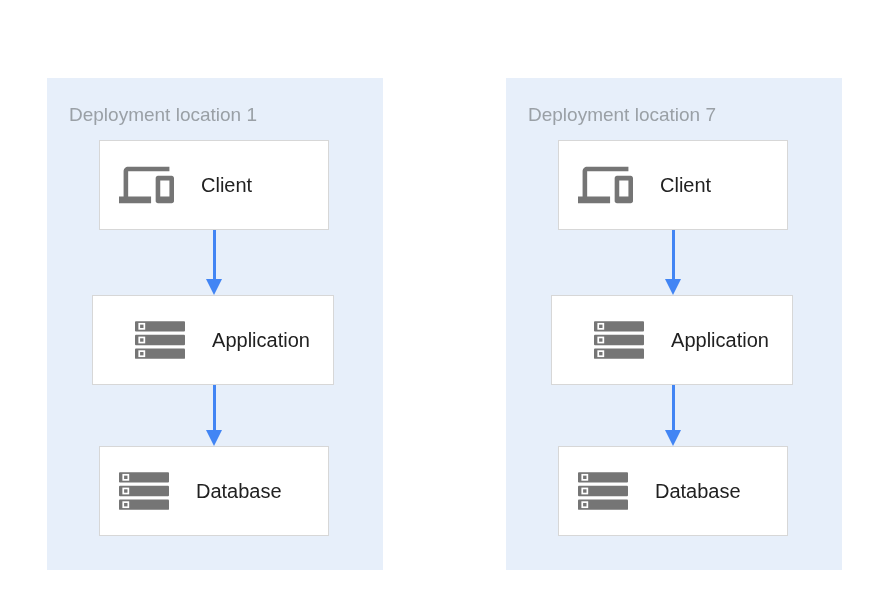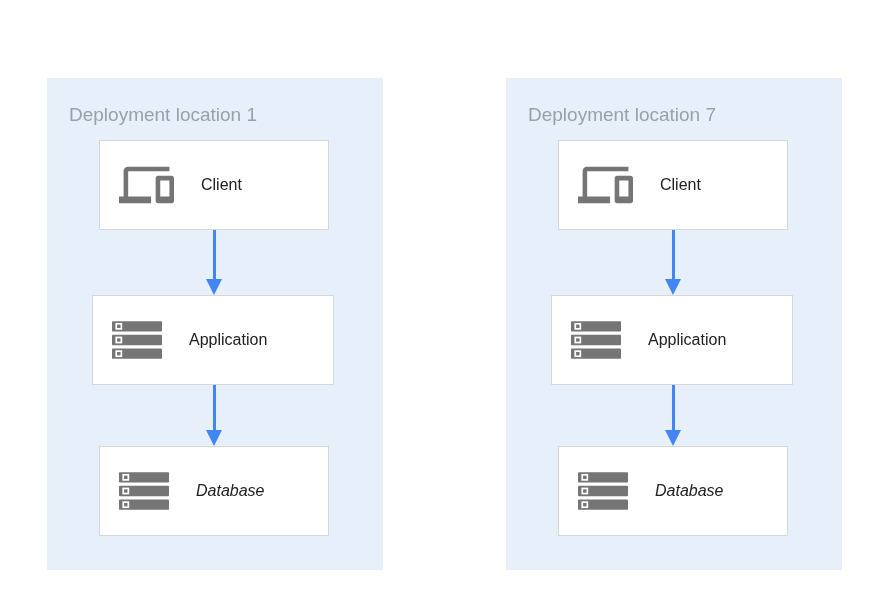--- a/index.html
+++ b/index.html
@@ -48,24 +48,24 @@
     position: absolute;
     box-sizing: border-box;
     background: var(--box_bg, #ffffff);
     border: 1px solid var(--box_border, #d7d7d7);
     display: flex;
     align-items: center;
     padding-left: 19px;
     gap: 27px;
   }
   .node-client { left: 52px; top: 62px;  width: 230px; height: 90px; }
-  .node-app    { left: 45px; top: 217px; width: 242px; height: 90px; }
-  .node-db     { left: 52px; top: 368px; width: 230px; height: 90px; font-style: italic; }
+  .node-app    { left: 45px; top: 217px; width: 242px; height: 90px; justify-content: center; }
+  .node-db     { left: 52px; top: 368px; width: 230px; height: 90px; }
   .node-label {
-    font-size: 16px;
+    font-size: 20px;
     color: var(--node_text, #212121);
     white-space: nowrap;
   }
   .icon {
     color: var(--icon_gray, #757575);
     flex: 0 0 auto;
     display: block;
   }
   .arrow {
     position: absolute;

